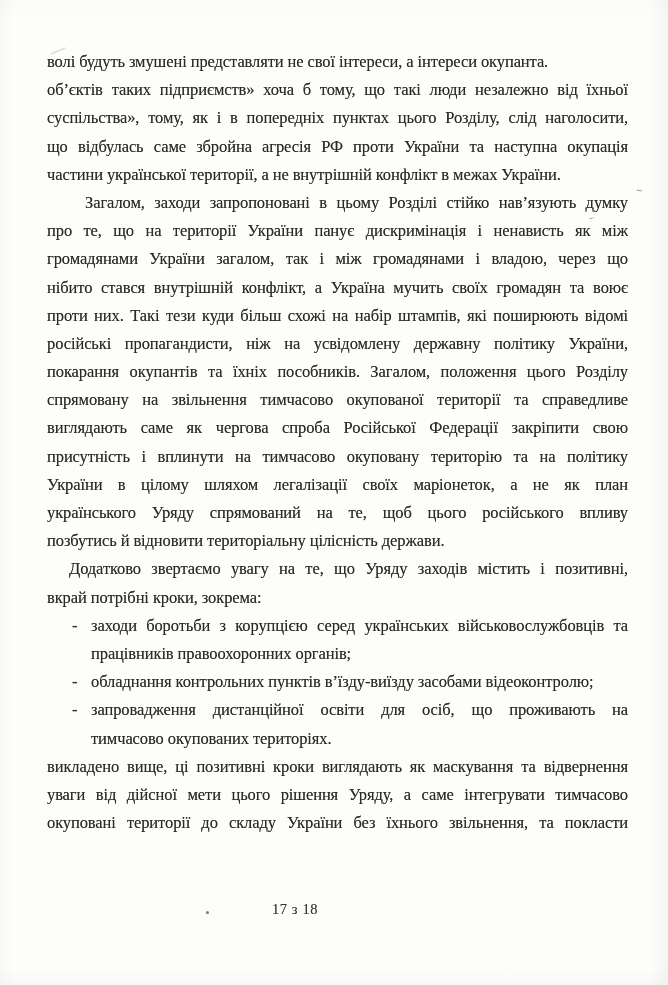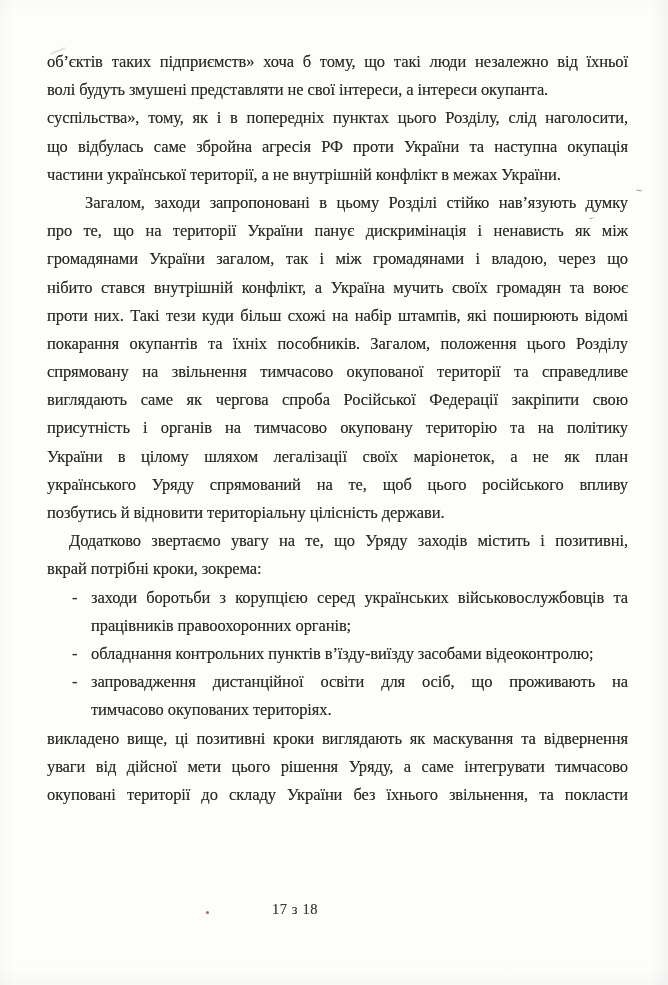--- a/index.html
+++ b/index.html
@@ -82,38 +82,39 @@
     border-bottom: 1.3px solid #9b9995;
     transform: rotate(12deg);
   }
 </style>
 </head>
 <body>
 
 <div class="page">
   <div class="text-column">
       <div class="para">
+        <div class="line"><span>волі будуть змушені представляти не свої інтереси, а інтереси окупанта.</span></div>
         <div class="line just"><span>об’єктів таких підприємств» хоча б тому, що такі люди незалежно від їхньої</span></div>
-        <div class="line"><span>волі будуть змушені представляти не свої інтереси, а інтереси окупанта.</span></div>
       </div>
       <div class="para">
         <div class="line just"><span>суспільства», тому, як і в попередніх пунктах цього Розділу, слід наголосити,</span></div>
         <div class="line just"><span>що відбулась саме збройна агресія РФ проти України та наступна окупація</span></div>
         <div class="line"><span>частини української території, а не внутрішній конфлікт в межах України.</span></div>
       </div>
       <div class="para">
         <div class="line just first-lg"><span>Загалом, заходи запропоновані в цьому Розділі стійко нав’язують думку</span></div>
         <div class="line just"><span>про те, що на території України панує дискримінація і ненависть як між</span></div>
         <div class="line just"><span>громадянами України загалом, так і між громадянами і владою, через що</span></div>
         <div class="line just"><span>нібито стався внутрішній конфлікт, а Україна мучить своїх громадян та воює</span></div>
         <div class="line just"><span>проти них. Такі тези куди більш схожі на набір штампів, які поширюють відомі</span></div>
+        <div class="line just"><span>російські пропагандисти, ніж на усвідомлену державну політику України,</span></div>
         <div class="line just"><span>покарання окупантів та їхніх пособників. Загалом, положення цього Розділу</span></div>
         <div class="line just"><span>спрямовану на звільнення тимчасово окупованої території та справедливе</span></div>
         <div class="line just"><span>виглядають саме як чергова спроба Російської Федерації закріпити свою</span></div>
-        <div class="line just"><span>присутність і органів на тимчасово окуповану територію та на політику</span></div>
+        <div class="line just"><span>присутність і вплинути на тимчасово окуповану територію та на політику</span></div>
         <div class="line just"><span>України в цілому шляхом легалізації своїх маріонеток, а не як план</span></div>
         <div class="line just"><span>українського Уряду спрямований на те, щоб цього російського впливу</span></div>
         <div class="line"><span>позбутись й відновити територіальну цілісність держави.</span></div>
       </div>
       <div class="para">
         <div class="line just first-sm"><span>Додатково звертаємо увагу на те, що Уряду заходів містить і позитивні,</span></div>
         <div class="line"><span>вкрай потрібні кроки, зокрема:</span></div>
       </div>
       <div class="para">
         <div class="line just bullet"><span class="bullet-marker">-</span><span>заходи боротьби з корупцією серед українських військовослужбовців та</span></div>

